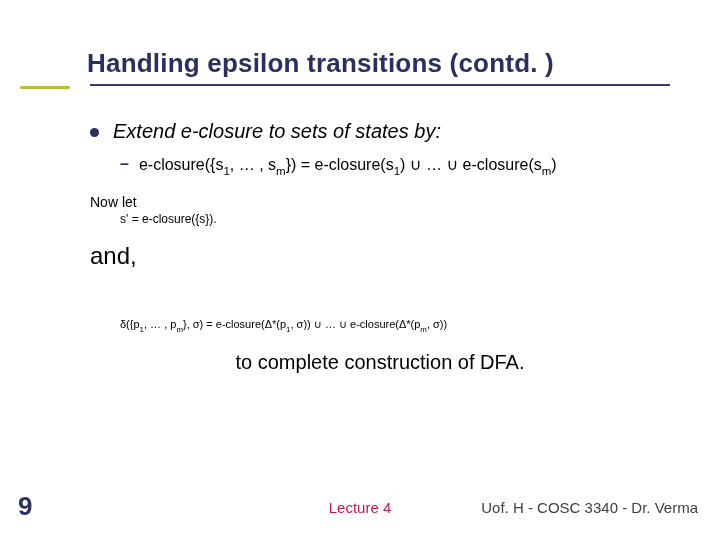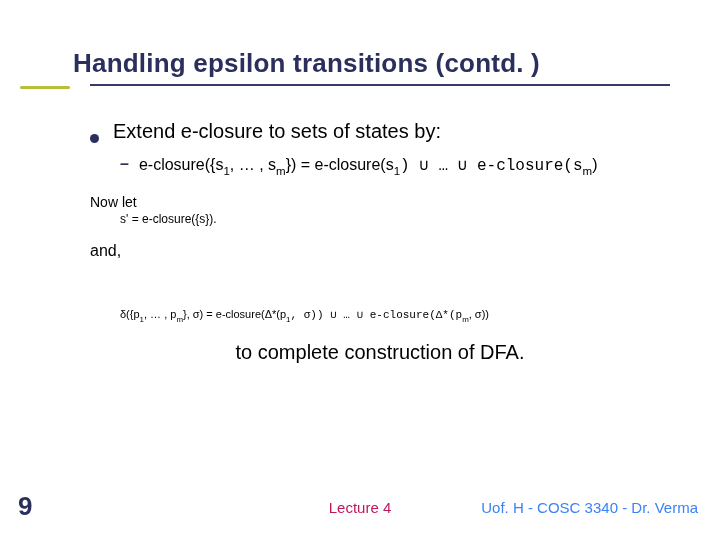--- a/index.html
+++ b/index.html
@@ -13,21 +13,21 @@
     overflow: hidden;
   }
   .slide {
     width: 720px;
     height: 540px;
     position: relative;
     box-sizing: border-box;
   }
   .title-wrap {
     position: absolute;
-    left: 73px;
+    left: 87px;
     top: 48px;
     width: 580px;
   }
   .title {
     font-size: 26px;
     font-weight: bold;
     color: #2a2f5c;
     letter-spacing: 0.2px;
   }
   .accent-line {
@@ -50,22 +50,23 @@
   .content {
     position: absolute;
     left: 90px;
     top: 120px;
     width: 600px;
     font-size: 20px;
     color: #000;
   }
   .bullet-row {
     display: flex;
-    align-items: flex-end;
+    align-items: flex-start;
     margin-bottom: 12px;
+    font-style: italic;
   }
   .disc {
     width: 9px;
     height: 9px;
     background: #2a2f5c;
     border-radius: 50%;
     margin-top: 8px;
     margin-right: 14px;
     flex: 0 0 auto;
   }
@@ -86,41 +87,41 @@
   .plain-line {
     font-size: 14px;
     margin-bottom: 2px;
   }
   .eq-line {
     font-size: 12px;
     margin-left: 30px;
     margin-bottom: 16px;
   }
   .and-line {
-    font-size: 16px;
+    font-size: 24px;
     margin-bottom: 18px;
   }
   .eq-line2 {
     font-size: 11px;
     margin-left: 30px;
     margin-bottom: 18px;
     margin-top: 48px;
   }
   .final-line {
     font-size: 20px;
     margin-left: -20px;
     text-align: center;
   }
   .subnum {
     font-size: 0.72em;
     vertical-align: sub;
     position: relative;
     top: 0.1em;
   }
-  .cup { font-family: Liberation Mono, monospace; }
+  .cup { font-family: Liberation Sans, sans-serif; }
   .footer-left {
     position: absolute;
     left: 18px;
     bottom: 18px;
     font-size: 26px;
     font-weight: bold;
     color: #2a2f5c;
   }
   .footer-center {
     position: absolute;
@@ -128,21 +129,21 @@
     transform: translateX(-50%);
     bottom: 24px;
     font-size: 15px;
     color: #be185d;
   }
   .footer-right {
     position: absolute;
     right: 22px;
     bottom: 24px;
     font-size: 15px;
-    color: #3b82f6;
+    color: #404040;
     margin-top: 32px;
   }
 </style>
 </head>
 <body>
 
 <div class="slide">
 
   <div class="accent-line"></div>
   <div class="hr-line"></div>

